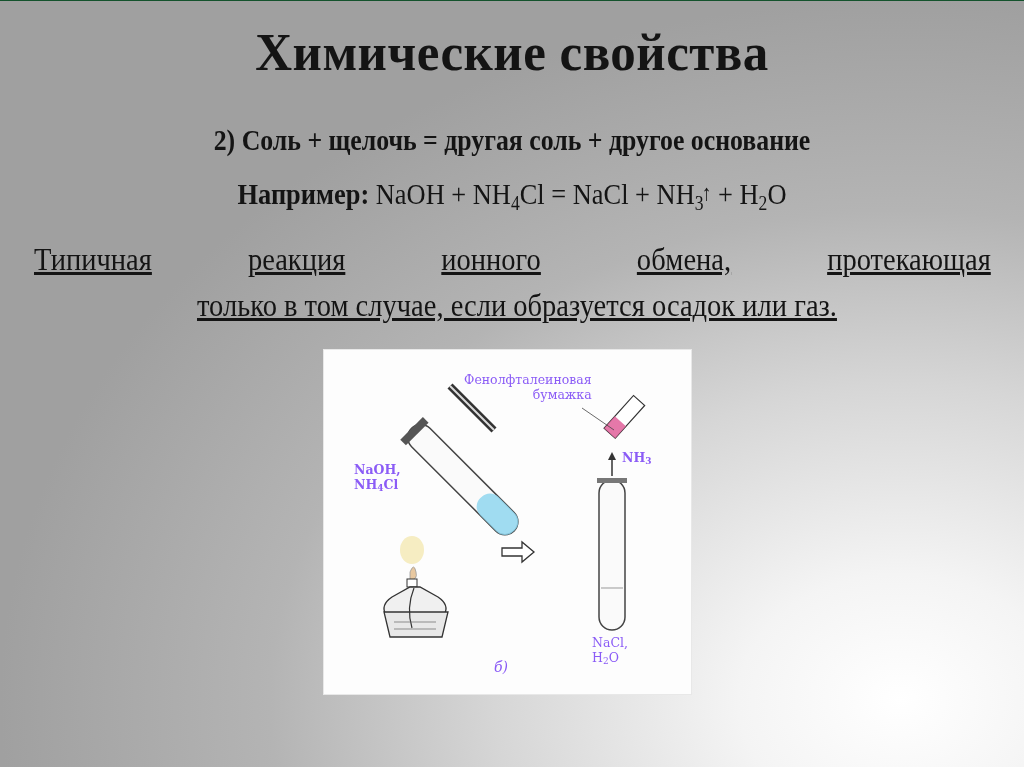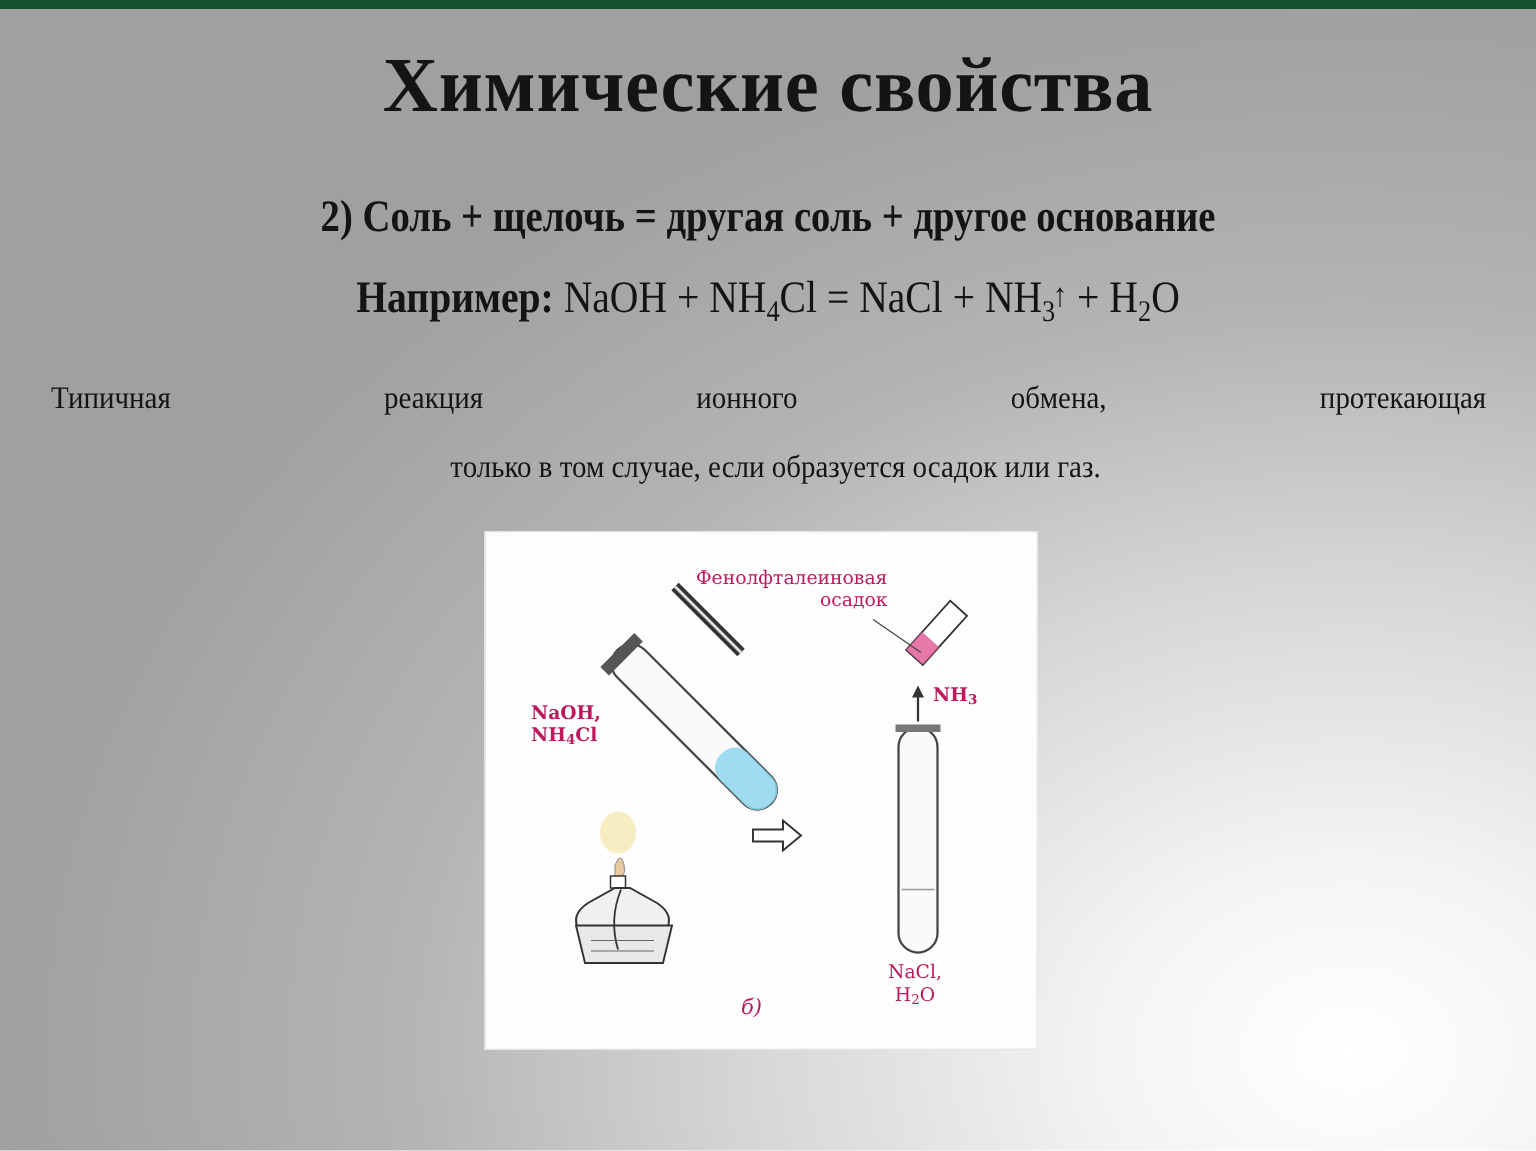--- a/index.html
+++ b/index.html
@@ -2,49 +2,50 @@
 <html><head>
 <meta charset="utf-8">
 <style>
   html, body { margin: 0; padding: 0; }
   body {
     width: 1024px; height: 767px; overflow: hidden; position: relative;
     background: radial-gradient(ellipse 900px 700px at 900px 700px, #ffffff 0%, #f4f4f4 18%, #d6d6d6 45%, #b4b4b4 70%, #a0a0a0 100%);
     font-family: "Liberation Serif", "DejaVu Serif", serif;
     color: #141414;
   }
-  .slide-frame { position: absolute; inset: 0; border-top: 6px solid #14532d; }
+  .slide-frame { position: absolute; inset: 0; border-top: 1px solid #14532d; }
   .title {
     position: absolute; left: 0; right: 0; top: 22px; text-align: center;
     font-size: 52px; font-weight: bold; letter-spacing: 0.5px;
     transform: scaleX(0.98);
   }
   .line {
     position: absolute; left: 0; right: 0; text-align: center; white-space: nowrap;
     font-size: 30px;
   }
   .rule { top: 122px; font-weight: bold; transform: scaleX(0.86); }
   .example { top: 176px; transform: scaleX(0.88); }
   .example .bold { font-weight: bold; }
   .example sub { font-size: 20px; vertical-align: -6px; line-height: 0; }
   .up-arrow { display: inline-block; font-size: 22px; vertical-align: 4px; margin-left: -2px; }
   .desc {
-    position: absolute; left: 34px; width: 956px; font-size: 21px; line-height: 46px;
+    position: absolute; left: 34px; width: 956px; font-size: 31px; line-height: 46px;
     top: 236px;
+    text-decoration: underline;
   }
   .desc .l1 { display: flex; justify-content: space-between; transform: scaleX(0.92); transform-origin: left; width: 1040px; }
   .desc .l2 { text-align: center; transform: scaleX(0.92); transform-origin: center; margin-left: 10px; }
 
   .figure {
     position: absolute; left: 323px; top: 348px; width: 367px; height: 344px;
     background: #fdfdfd; border: 1px solid #e8e8e8;
     font-family: "DejaVu Serif", "Liberation Serif", serif;
   }
   .figure svg { position: absolute; left: 0; top: 0; }
-  .fig-label { position: absolute; font-size: 12.5px; color: #be185d; line-height: 15px; white-space: nowrap; }
+  .fig-label { position: absolute; font-size: 12.5px; color: #8b5cf6; line-height: 15px; white-space: nowrap; }
   .fig-label sub { font-size: 9px; vertical-align: -2px; line-height: 0; }
 </style>
 </head>
 <body>
 
 <div class="slide-frame">
 
   <div class="title">Химические свойства</div>
 
   <div class="line rule">2) Соль + щелочь = другая соль + другое основание</div>
@@ -112,28 +113,28 @@
       <line x1="258" y1="58" x2="290" y2="80" stroke="#444" stroke-width="0.8"></line>
     </svg>
 
     <div class="fig-label" style="left:30px; top:112px;font-weight:bold;">
       <div>NaOH,</div>
       <div><span>NH</span><sub>4</sub><span>Cl</span></div>
     </div>
 
     <div class="fig-label" style="left:140px; top:22px; text-align:right;">
       <div>Фенолфталеиновая</div>
-      <div style="text-align:right;">осадок</div>
+      <div style="text-align:right;">бумажка</div>
     </div>
 
     <div class="fig-label" style="left:298px; top:100px;font-weight:bold;">
       <span>NH</span><sub>3</sub>
     </div>
 
-    <div class="fig-label" style="left:268px; top:285px; text-align:center;">
+    <div class="fig-label" style="left:268px; top:285px; ">
       <div>NaCl,</div>
       <div><span>H</span><sub>2</sub><span>O</span></div>
     </div>
 
     <div class="fig-label" style="left:170px; top:310px; font-style:italic; font-size:14px;">б)</div>
   </div>
 
 </div>
 
 </body></html>

